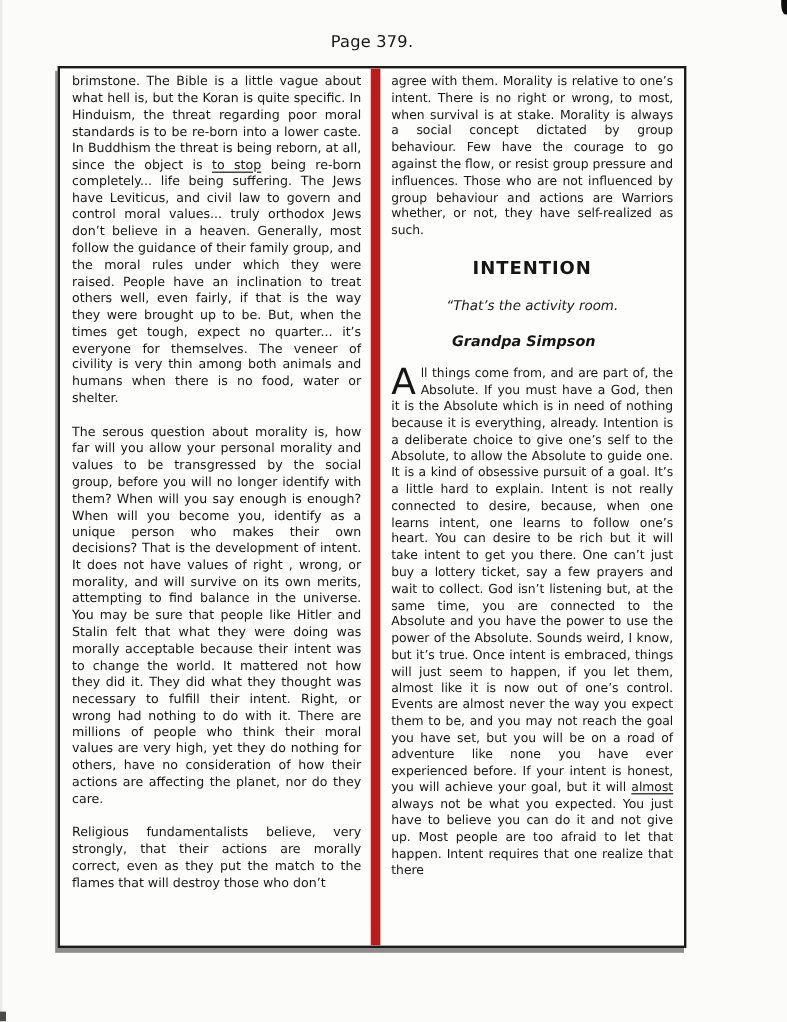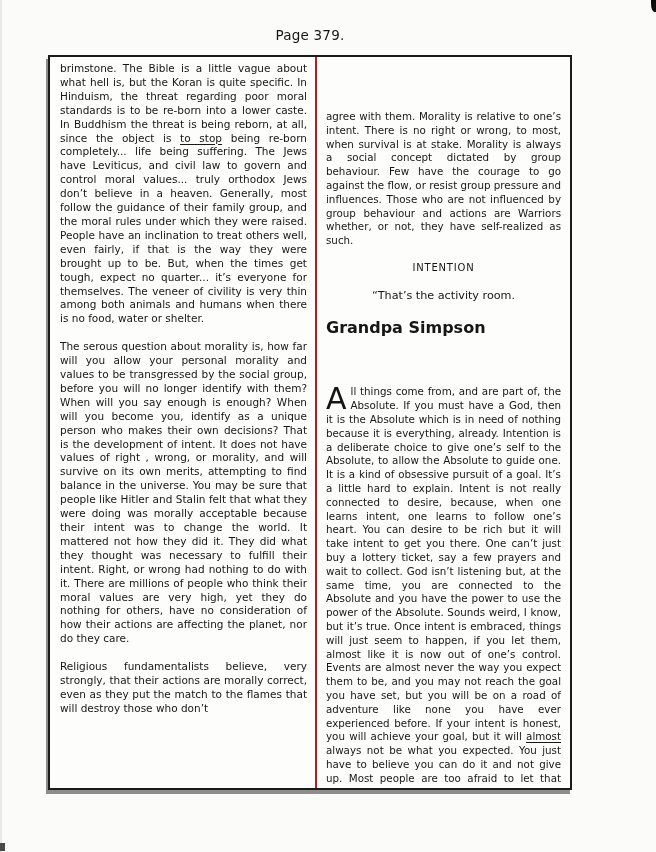--- a/index.html
+++ b/index.html
@@ -43,60 +43,61 @@
     box-shadow: -2px 4px 0 0 #8d8d8d;
     overflow: hidden;
   }
   .col {
     box-sizing: border-box;
     overflow: hidden;
     height: 100%;
   }
   .col-left {
     width: 267px;
-    border-right: 2px solid #b91c1c;
+    border-right: 8px solid #b91c1c;
     padding: 5px 8px 15px 10px;
   }
   .col-right {
     flex: 1;
     padding: 5px 9px 0 9px;
   }
   .para {
     margin: 0 0 14px 0;
     font-size: 10.5px;
     line-height: 13.9px;
     text-align: justify;
     text-justify: inter-word;
   }
   .col-right .para {
     font-size: 10.3px;
     line-height: 13.8px;
-    margin-top: 48px;
   }
   .u {
     text-decoration: underline;
     text-underline-offset: 1.5px;
   }
   .heading {
-    font-size: 10px;
-    font-weight: normal;
+    font-size: 15px;
+    font-weight: bold;
     letter-spacing: 0.8px;
     text-align: center;
     margin: 12px 0 15px 0;
   }
   .quote {
+    font-style: italic;
     text-align: center;
     font-size: 11.2px;
     line-height: 15.5px;
     margin: 0;
   }
   .attribution {
+    font-style: italic;
     font-weight: bold;
-    text-align: left;
-    font-size: 16px;
+    text-align: center;
+    font-size: 12px;
     padding-right: 14px;
     margin: 15px 0 14px 0;
   }
   .dropcap {
     float: left;
     font-size: 30px;
     line-height: 24px;
     padding: 2px 4px 0 0;
   }
   .artifact-top-right {

